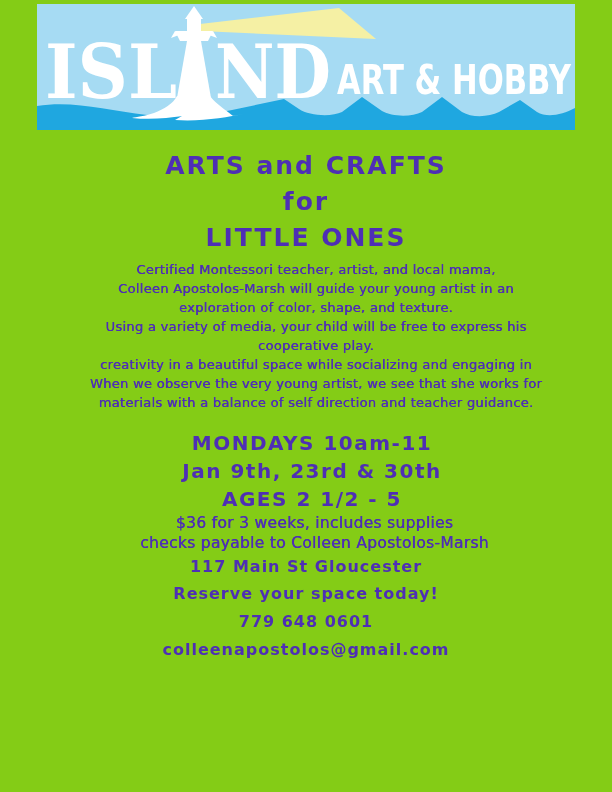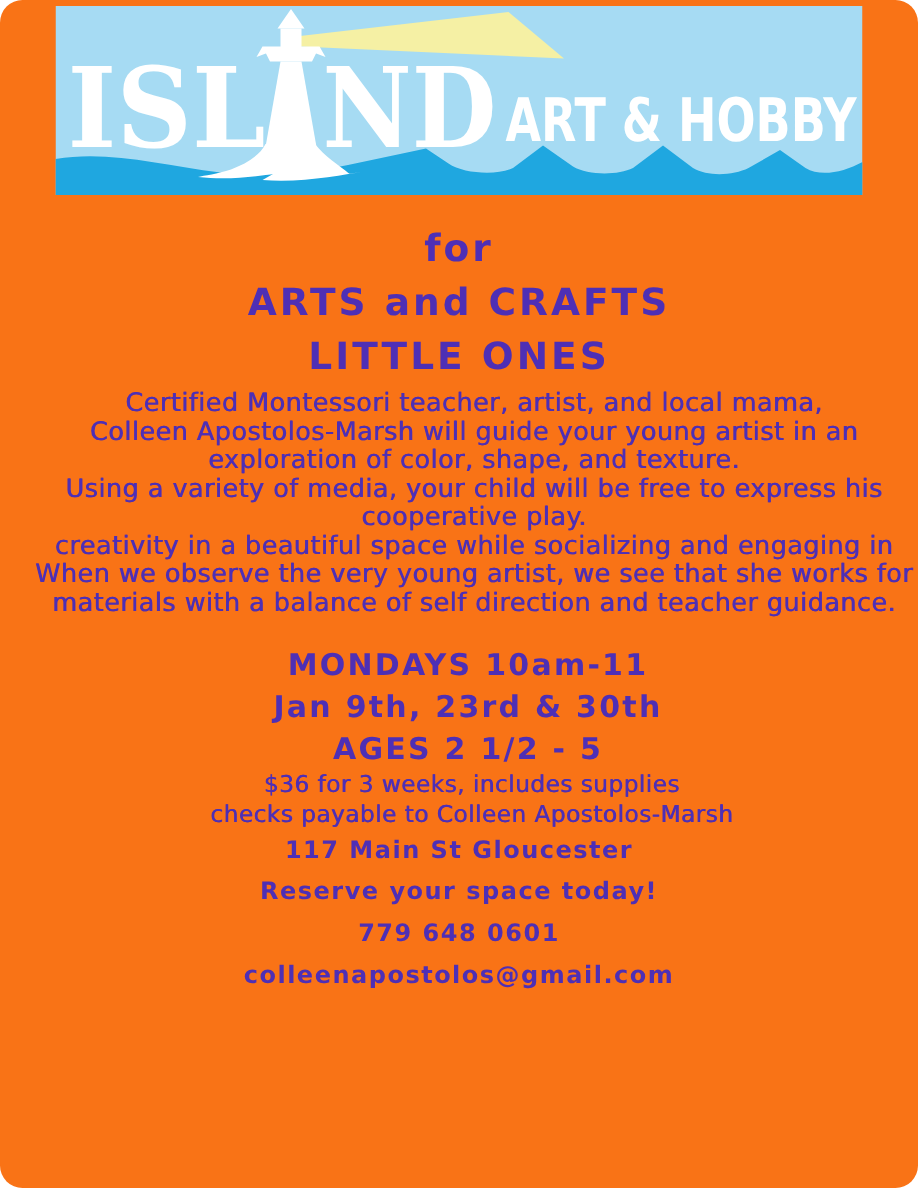--- a/index.html
+++ b/index.html
@@ -1,28 +1,28 @@
 <!DOCTYPE html>
 <html><head>
 <meta charset="utf-8">
 <style>
   html,body{margin:0;padding:0;background:#ffffff;}
   body{width:612px;height:792px;font-family:"DejaVu Sans", sans-serif;}
-  .page{position:relative;width:612px;height:792px;background:#f97316;overflow:hidden;border-radius:15px;}
+  .page{position:relative;width:612px;height:792px;background:#84cc16;overflow:hidden;}
 
   .banner{position:absolute;left:37px;top:4px;display:block;}
 
   .content{position:absolute;top:142px;left:0;width:612px;text-align:center;color:#4E2FB5;}
   .line{white-space:pre;}
 
   .title-block{padding-top:6px;}
   .title-block .line{font-size:25px;line-height:36px;font-weight:bold;letter-spacing:2px;}
 
   .body-block{margin-top:4px;}
-  .body-block .line{font-size:17px;line-height:19px;letter-spacing:0.3px;
+  .body-block .line{font-size:13px;line-height:19px;letter-spacing:0.3px;
       text-shadow:0.4px 0 0 currentColor;margin-left:20px;}
 
   .details-block{margin-top:17px;}
   .details-block .big{font-size:20px;line-height:28px;font-weight:bold;letter-spacing:1.5px;margin-left:12px;}
   .details-block .small{font-size:15.5px;line-height:20px;letter-spacing:0.3px;
       text-shadow:0.4px 0 0 currentColor;margin-left:17px;}
   .details-block .addr{font-size:16px;line-height:27px;font-weight:bold;letter-spacing:1px;}
 
   .contact-block .line{font-size:16px;line-height:28px;font-weight:bold;letter-spacing:1px;}
 </style>
@@ -54,22 +54,22 @@
       <polygon points="150,37 164,37 174,94 140,94"></polygon>
       <path d="M140,92 C136,100 127,105 117,109 C108,112 99,113 95,114
                C114,116 131,114 145,112 L138,116 C164,118 190,113 207,110
                L196,112 C189,106 179,100 173,92 Z"></path>
     </g>
   </svg>
 
   <div class="content">
 
     <div class="title-block">
+      <div class="line">ARTS and CRAFTS</div>
       <div class="line">for</div>
-      <div class="line">ARTS and CRAFTS</div>
       <div class="line">LITTLE ONES</div>
     </div>
 
     <div class="body-block">
       <div>
         <div class="line">Certified Montessori teacher, artist, and local mama,</div>
         <div class="line">Colleen Apostolos-Marsh will guide your young artist in an</div>
         <div class="line">exploration of color, shape, and texture.</div>
       </div>
       <div>

